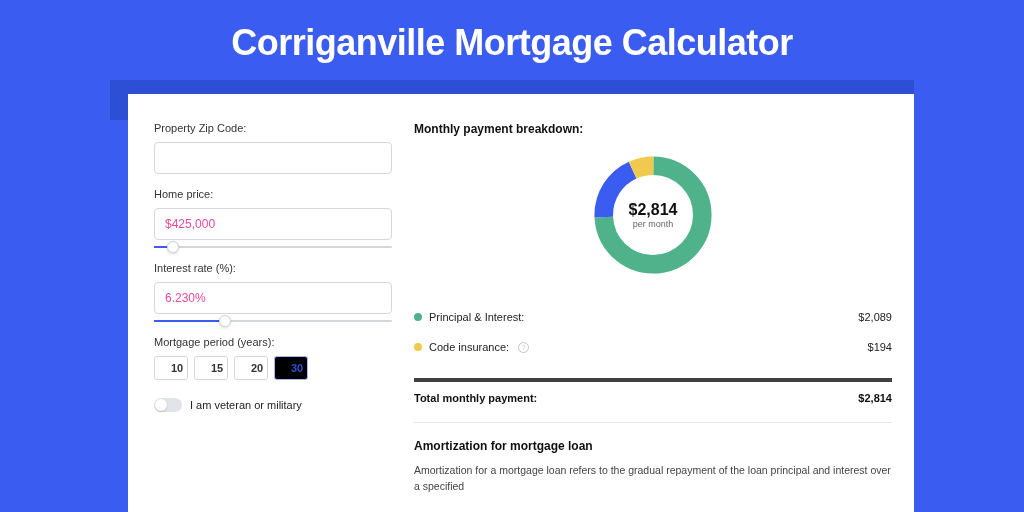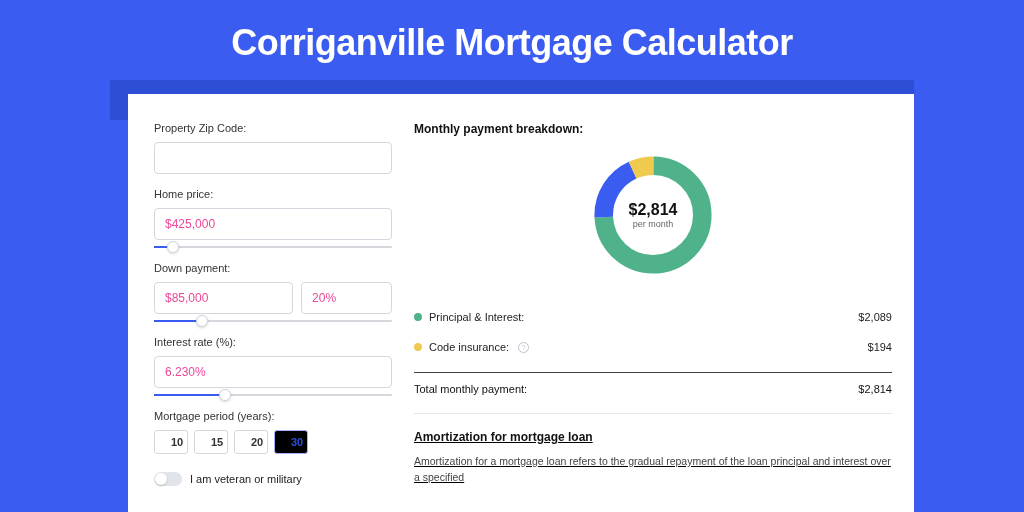--- a/index.html
+++ b/index.html
@@ -161,34 +161,33 @@
     border: 1px solid #bfc3cc;
     border-radius: 50%;
     display: inline-flex;
     align-items: center;
     justify-content: center;
     font-size: 7px;
     color: #bfc3cc;
     margin-left: 2px;
   }
   .total-row {
-    border-top: 1px solid #404040;
+    border-top: 4px solid #404040;
     padding-top: 10px;
-    margin-top: 10px;
+    margin-top: 16px;
     display: flex;
     justify-content: space-between;
     font-size: 11px;
-    font-weight: 400;
+    font-weight: 700;
     color: #111;
   }
   .amort {
     border-top: 1px solid #e5e7ed;
     margin-top: 18px;
     padding-top: 16px;
-    text-decoration: underline;
   }
   .amort-title { font-size: 12px; font-weight: 700; color: #111; margin-bottom: 10px; }
   .amort-text { font-size: 10.5px; color: #444; line-height: 1.5; }
 </style>
 </head>
 <body>
 
 <div class="page-title">Corriganville Mortgage Calculator</div>
 <div class="header-band"></div>
 
@@ -202,31 +201,20 @@
 
     <div class="field-group">
       <div class="field-label">Home price:</div>
       <input class="text-input" type="text" value="$425,000" style="">
       <div class="slider-track">
         <div class="slider-fill" style="width:8%"></div>
         <div class="slider-thumb" style="left:8%"></div>
       </div>
     </div>
 
-    <div class="field-group">
-      <div class="field-label">Down payment:</div>
-      <div class="row-split">
-        <input class="text-input" type="text" value="$85,000" style="">
-        <input class="text-input" type="text" value="20%" style="">
-      </div>
-      <div class="slider-track">
-        <div class="slider-fill" style="width:20%"></div>
-        <div class="slider-thumb" style="left:20%"></div>
-      </div>
-    </div>
 
     <div class="field-group">
       <div class="field-label">Interest rate (%):</div>
       <input class="text-input" type="text" value="6.230%" style="">
       <div class="slider-track">
         <div class="slider-fill" style="width:30%"></div>
         <div class="slider-thumb" style="left:30%"></div>
       </div>
     </div>
 

